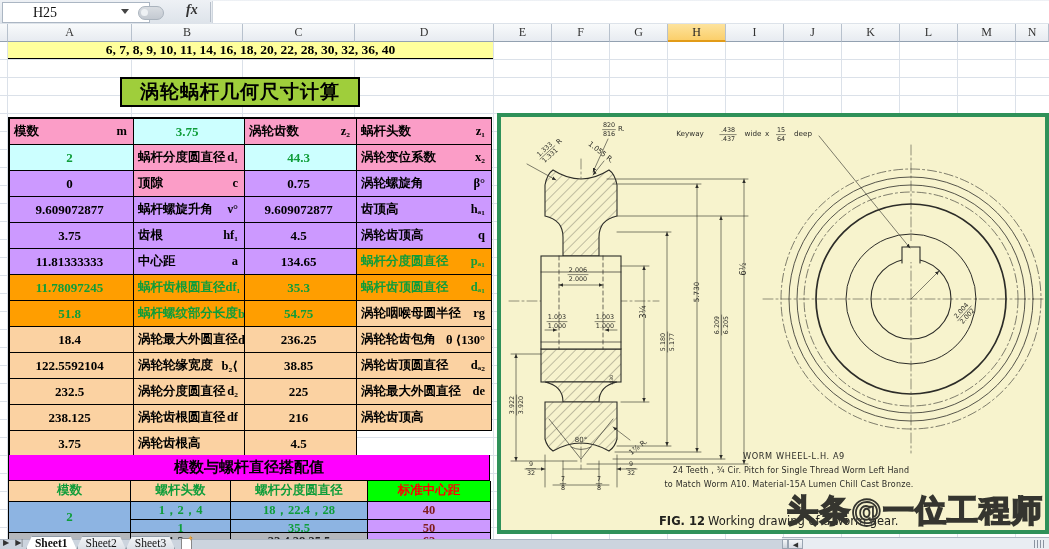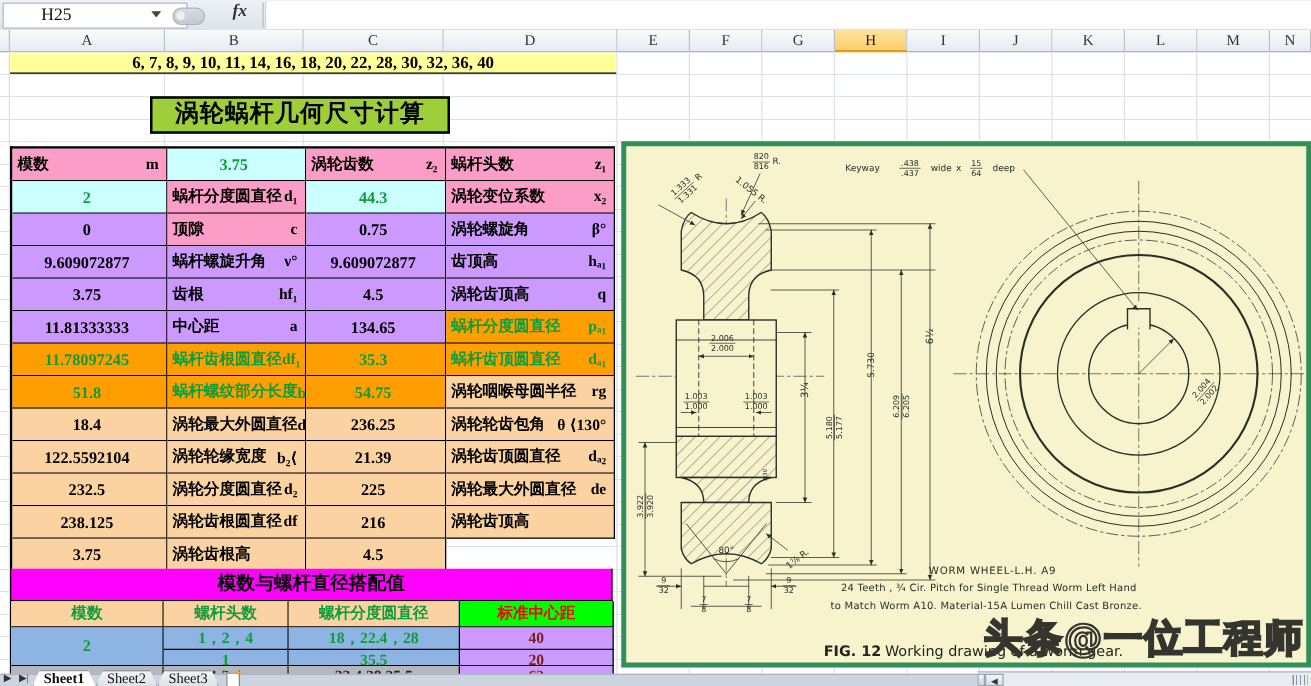--- a/index.html
+++ b/index.html
@@ -244,21 +244,21 @@
         <div class="cell vc bg-peach">236.25</div>
         <div class="cell lc bg-peach">
           <span>涡轮轮齿包角</span>
           <span>θ ⟨130°</span>
         </div>
         <div class="cell vc bg-peach">122.5592104</div>
         <div class="cell lc bg-peach">
           <span>涡轮轮缘宽度</span>
           <span>b₂⟨</span>
         </div>
-        <div class="cell vc bg-peach">21.39</div>
+        <div class="cell vc bg-peach">38.85</div>
         <div class="cell lc bg-peach">
           <span>涡轮齿顶圆直径</span>
           <span>dₐ₂</span>
         </div>
         <div class="cell vc bg-peach">232.5</div>
         <div class="cell lc bg-peach">
           <span>涡轮分度圆直径</span>
           <span>d₂</span>
         </div>
         <div class="cell vc bg-peach">225</div>
@@ -288,21 +288,21 @@
         <div class="mcell mt-h" style="grid-area: 1 / 1;">模数</div>
         <div class="mcell mt-h" style="grid-area: 1 / 2;">螺杆头数</div>
         <div class="mcell mt-h" style="grid-area: 1 / 3;">螺杆分度圆直径</div>
         <div class="mcell mt-h mt-h-green" style="grid-area: 1 / 4;">标准中心距</div>
         <div class="mcell mt-blue mt-mid" style="grid-area: 2 / 1 / 4;">2</div>
         <div class="mcell mt-blue mrow" style="grid-area: 2 / 2;">1，2，4</div>
         <div class="mcell mt-blue mrow" style="grid-area: 2 / 3;">18，22.4，28</div>
         <div class="mcell mt-purple mrow" style="grid-area: 2 / 4;">40</div>
         <div class="mcell mt-blue mrow" style="grid-area: 3 / 2;">1</div>
         <div class="mcell mt-blue mrow" style="grid-area: 3 / 3;">35.5</div>
-        <div class="mcell mt-purple mrow" style="grid-area: 3 / 4;">20</div>
+        <div class="mcell mt-purple mrow" style="grid-area: 3 / 4;">50</div>
         <div class="mcell mt-gray mrow" style="grid-area: 4 / 1;"></div>
         <div class="mcell mt-gray mrow" style="grid-area: 4 / 2;">1  2  4</div>
         <div class="mcell mt-gray mrow" style="grid-area: 4 / 3;">22.4 28 35.5</div>
         <div class="mcell mt-purple mrow" style="grid-area: 4 / 4;">63</div>
       </div>
 
     <div id="pic">
       <svg width="544" height="413" viewBox="0 0 544 413">
         <defs>
           <pattern id="h45" width="7" height="7" patternUnits="userSpaceOnUse" patternTransform="rotate(45)">

